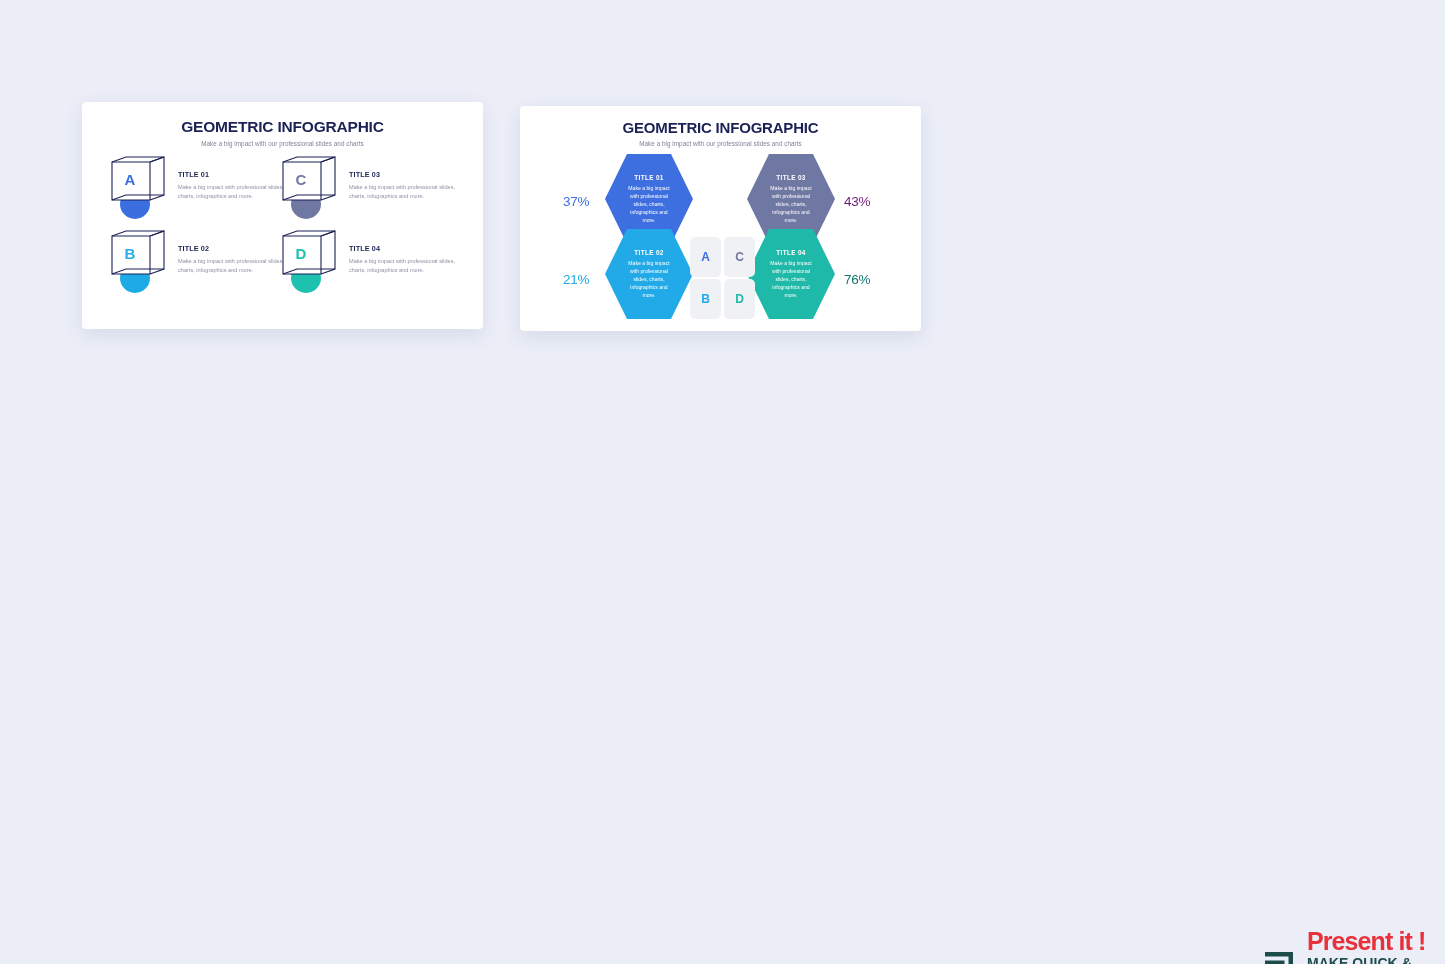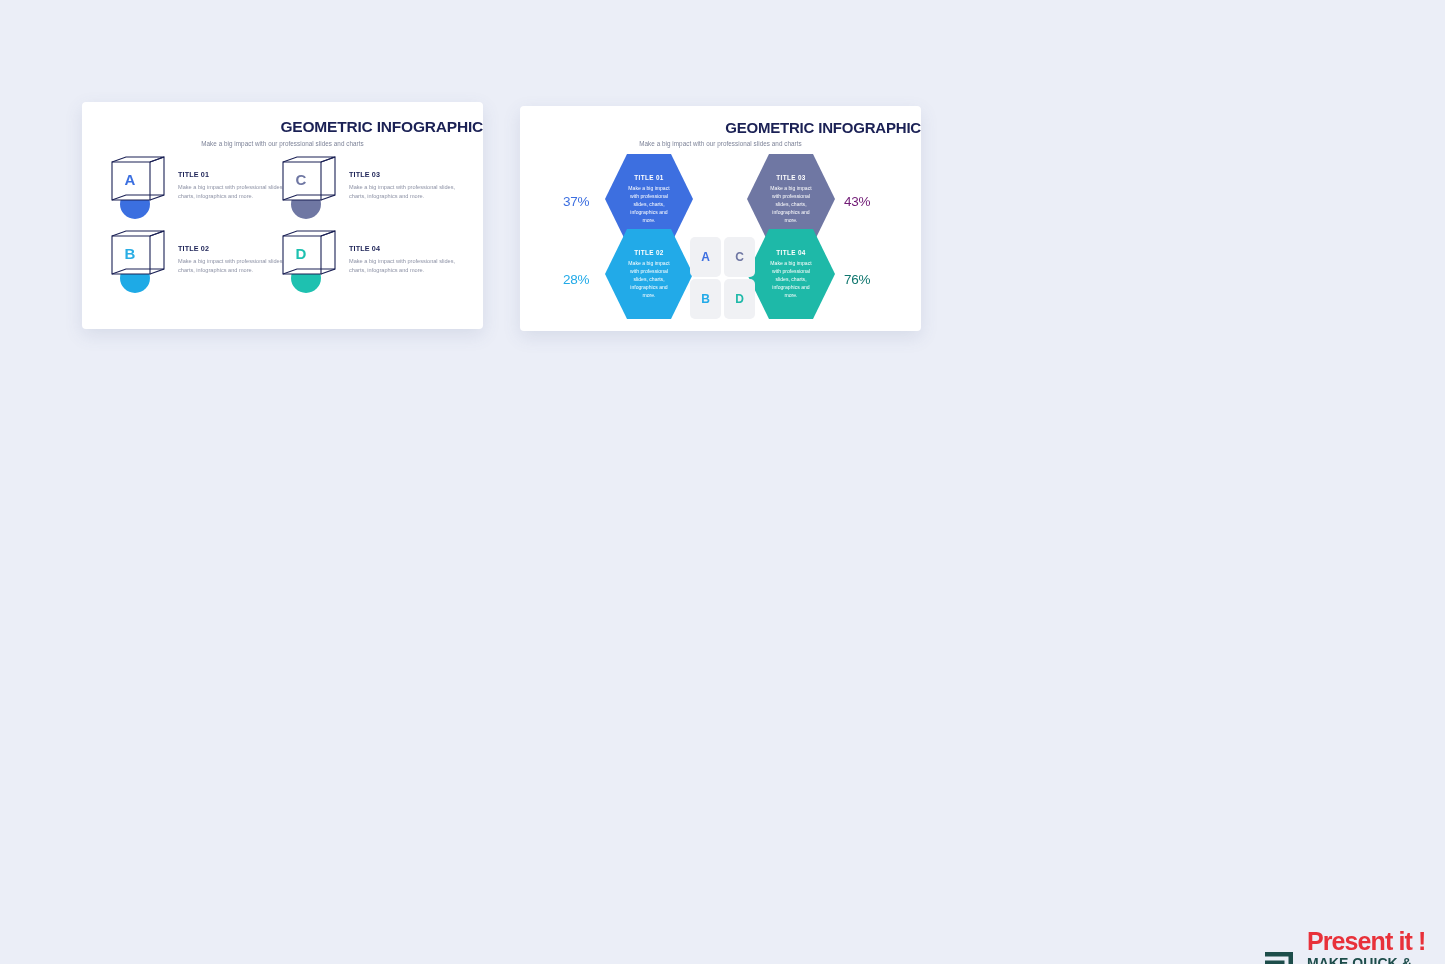--- a/index.html
+++ b/index.html
@@ -19,21 +19,21 @@
   .card {
     position: absolute;
     background: #ffffff;
     border-radius: 4px;
     box-shadow: 0 6px 18px rgba(80, 95, 140, 0.13);
   }
   #card-left  { left: 82px;  top: 102px; width: 401px; height: 227px; }
   #card-right { left: 520px; top: 106px; width: 401px; height: 225px; }
 
   .card-title {
-    text-align: right;
+    text-align: center;
     font-size: 15.5px;
     font-weight: bold;
     letter-spacing: -0.2px;
     color: #1b2155;
     margin: 16px 0 0 0;
   }
   #card-right .card-title { margin-top: 13px; font-size: 15px; }
   .card-sub {
     text-align: center;
     font-size: 6.3px;
@@ -307,21 +307,21 @@
       <span>B</span>
     </div>
     <div class="letterbox" id="lb-c" style="color:#6f77a3">
       <span>C</span>
     </div>
     <div class="letterbox" id="lb-d" style="color:#1eb9a8">
       <span>D</span>
     </div>
 
     <div class="pct" id="pct0" style="color:#3d6fe0">37%</div>
-    <div class="pct" id="pct1" style="color:#22aae8">28%</div>
+    <div class="pct" id="pct1" style="color:#22aae8">21%</div>
     <div class="pct" id="pct2" style="color:#701a75">43%</div>
     <div class="pct" id="pct3" style="color:#0f766e">76%</div>
 
   </div>
 </div>
 
 <div id="logo">
   <div id="logo-mark">
     <svg width="40" height="40" viewBox="0 0 40 40">
       <path d="M3 9 L31 9 L31 37 L26.5 37 L26.5 13.5 L3 13.5 Z" fill="#1d4d4a"></path>

